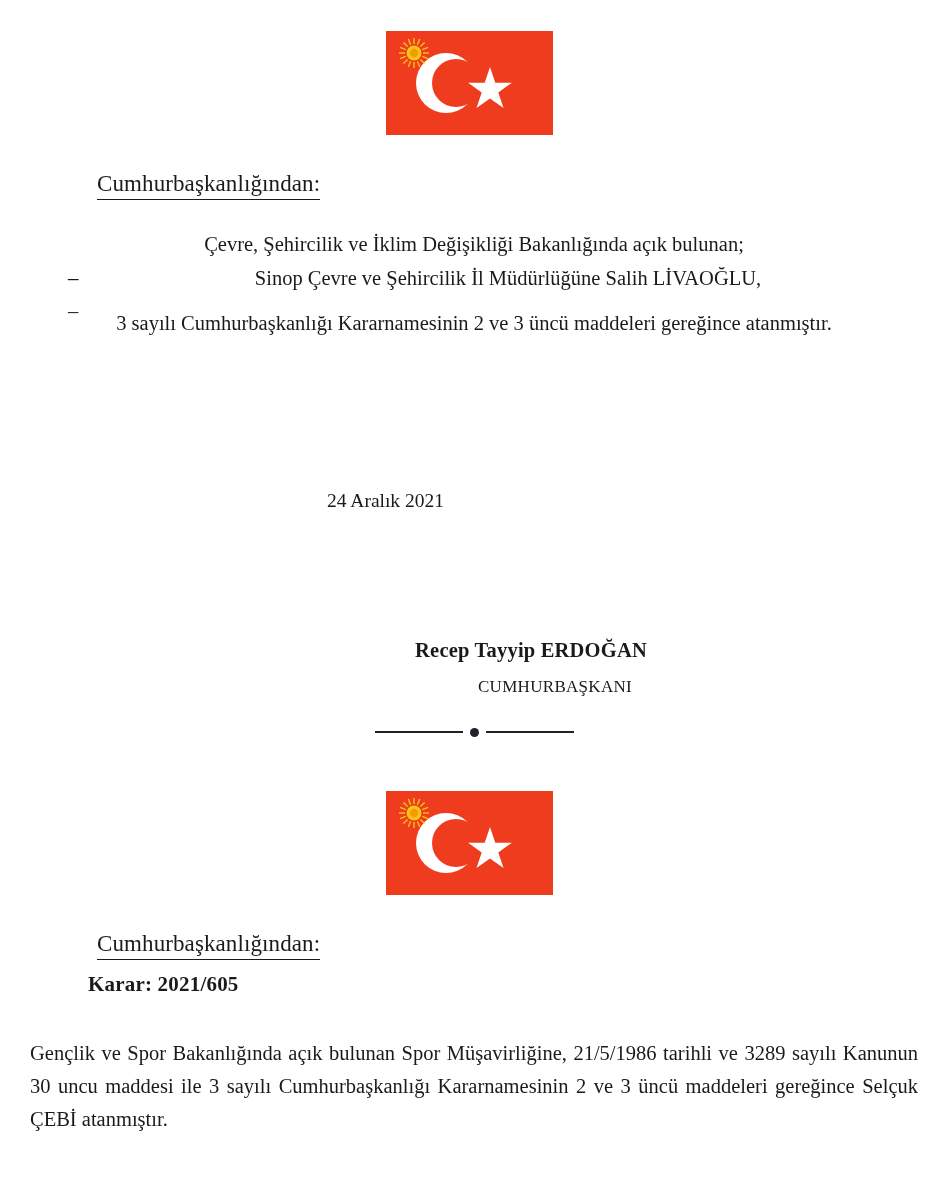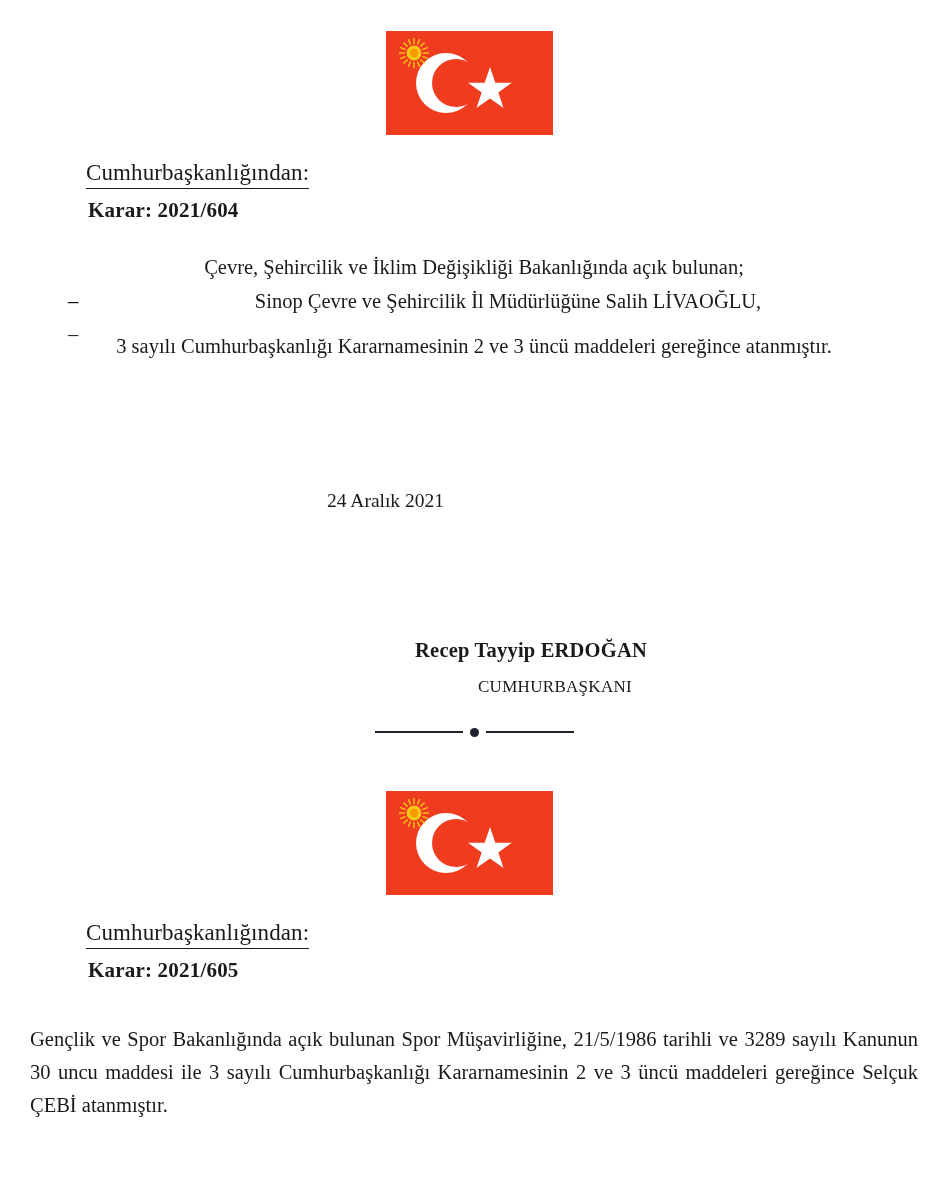--- a/index.html
+++ b/index.html
@@ -52,21 +52,21 @@
   .issuer {
     margin: 0 0 0 85px;
     font-size: 23px;
     line-height: 1.2;
     font-weight: 400;
     letter-spacing: 0.1px;
     display: inline-block;
     border-bottom: 1.6px solid #1a1a1a;
     padding-bottom: 1px;
   }
-  .issuer-row { margin: 1px; padding: 0; }
+  .issuer-row { margin: 12px; padding: 0; }
 
   .decision-no {
     margin: 9px 0 0 88px;
     font-size: 21px;
     font-weight: bold;
     line-height: 1.2;
     letter-spacing: 0.2px;
   }
 
   .body-text {
@@ -201,21 +201,20 @@
         <circle cx="0" cy="0" r="7.5" fill="#f5c518"></circle>
         <circle cx="0" cy="0" r="4.2" fill="#f59a00"></circle>
       </g>
     </svg>
   </div>
 
   <div class="decree d1">
     <div class="issuer-row">
       <span class="issuer">Cumhurbaşkanlığından:</span>
     </div>
-    <div class="decision-no">Karar: 2021/604</div>
 
     <div class="body-text">
       <div class="intro-line">Çevre, Şehircilik ve İklim Değişikliği Bakanlığında açık bulunan;</div>
 
       <ul class="appointment-list">
         <li>
           <span class="dash">–</span>
         </li>
         <li>
           <span class="dash">–</span>

